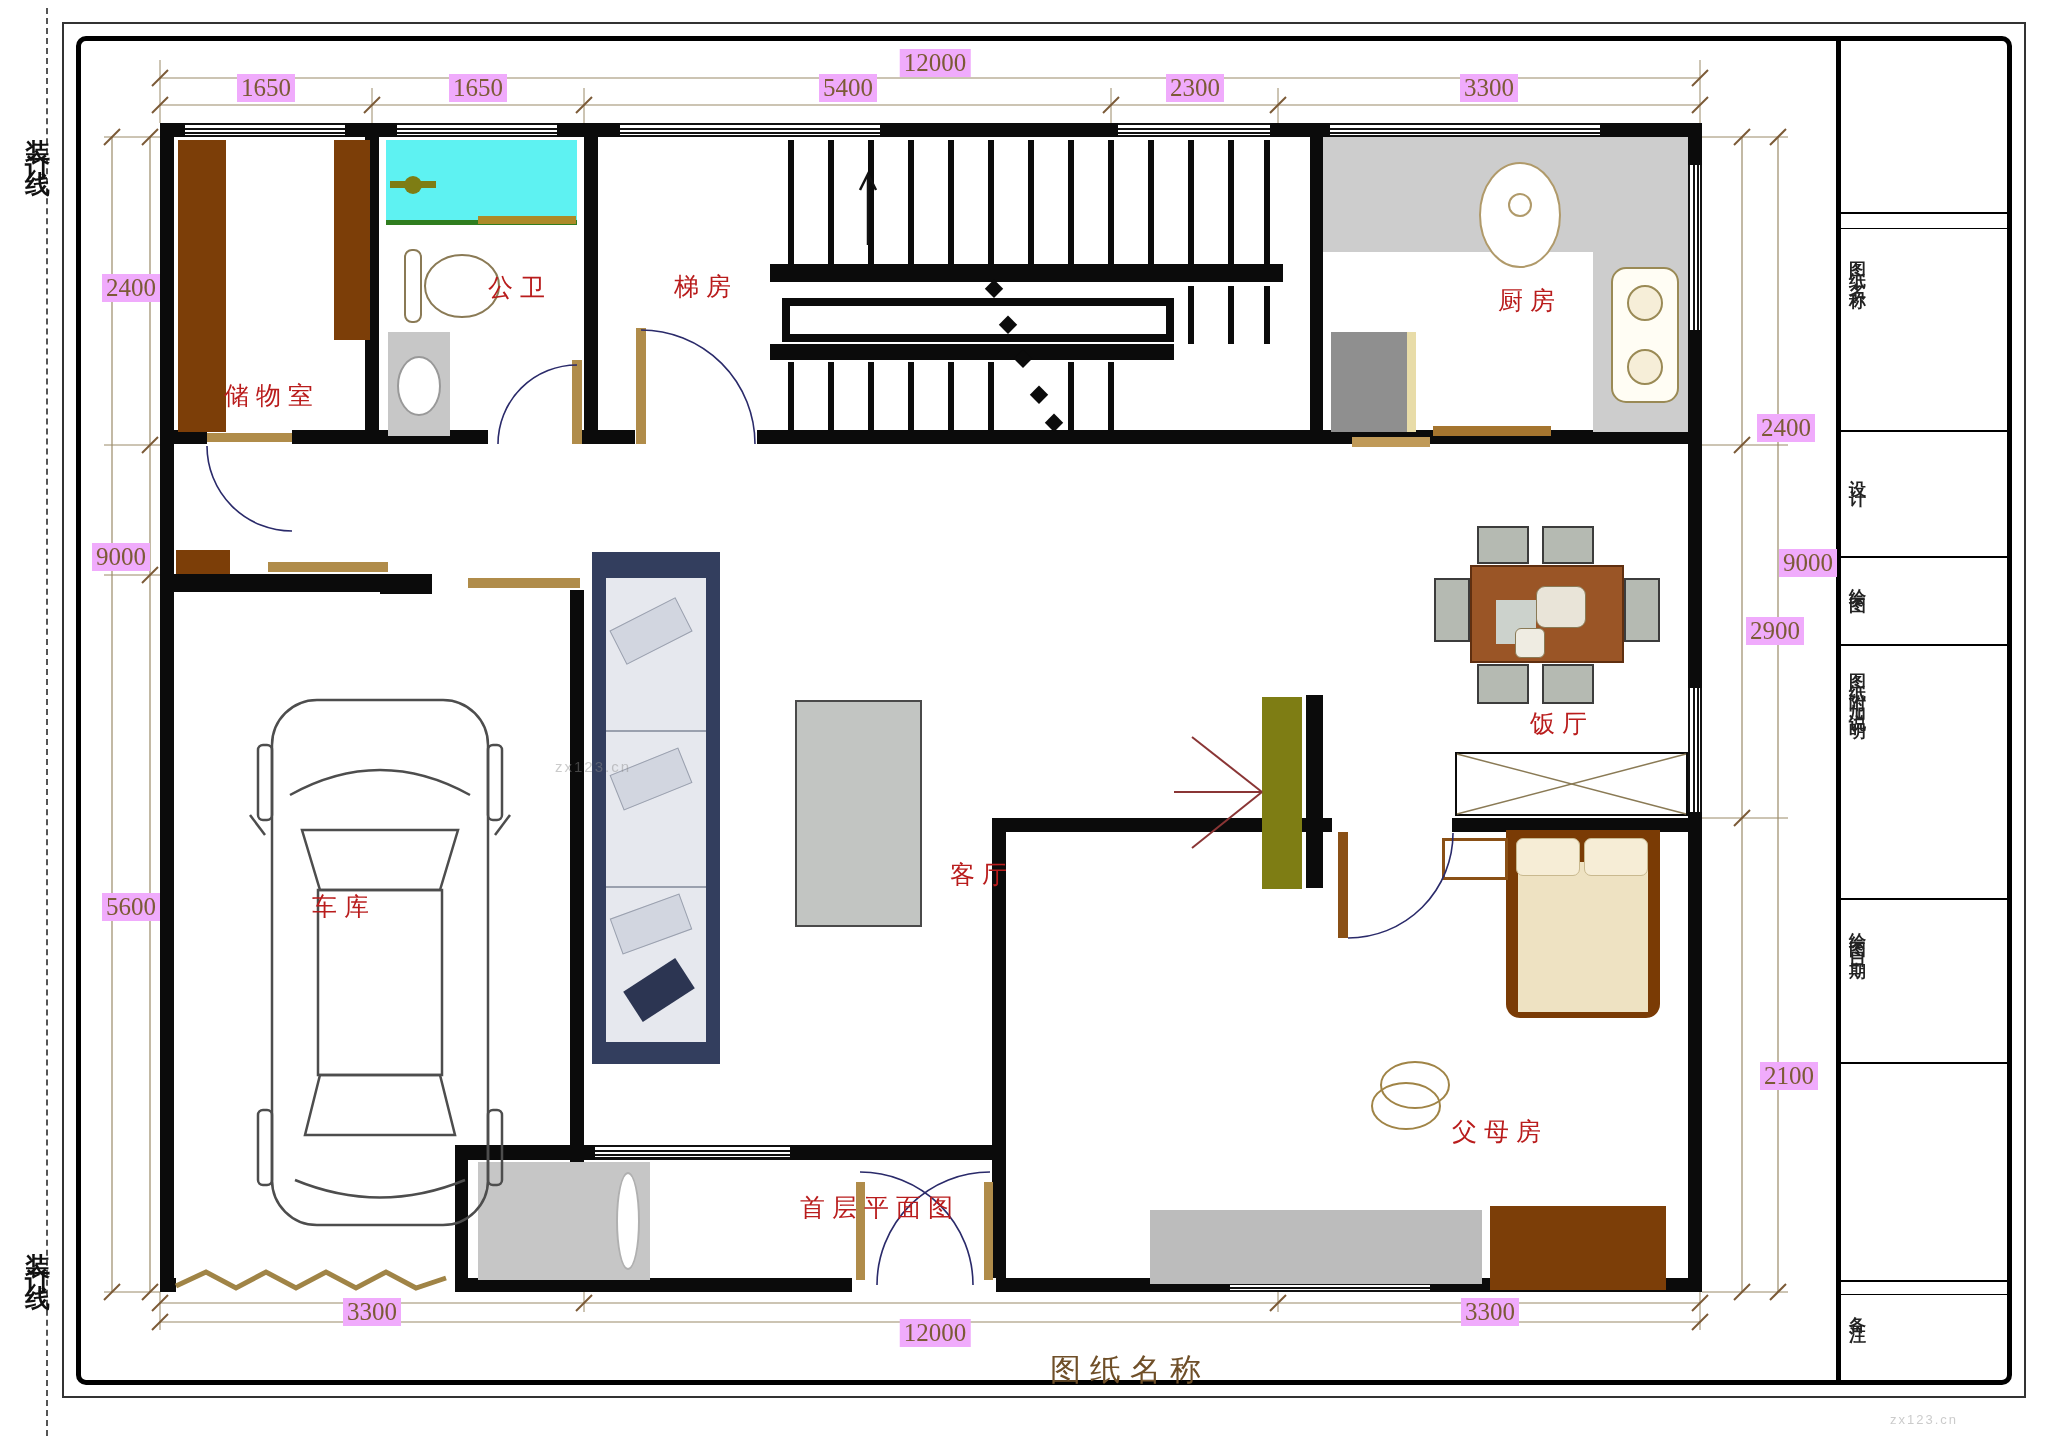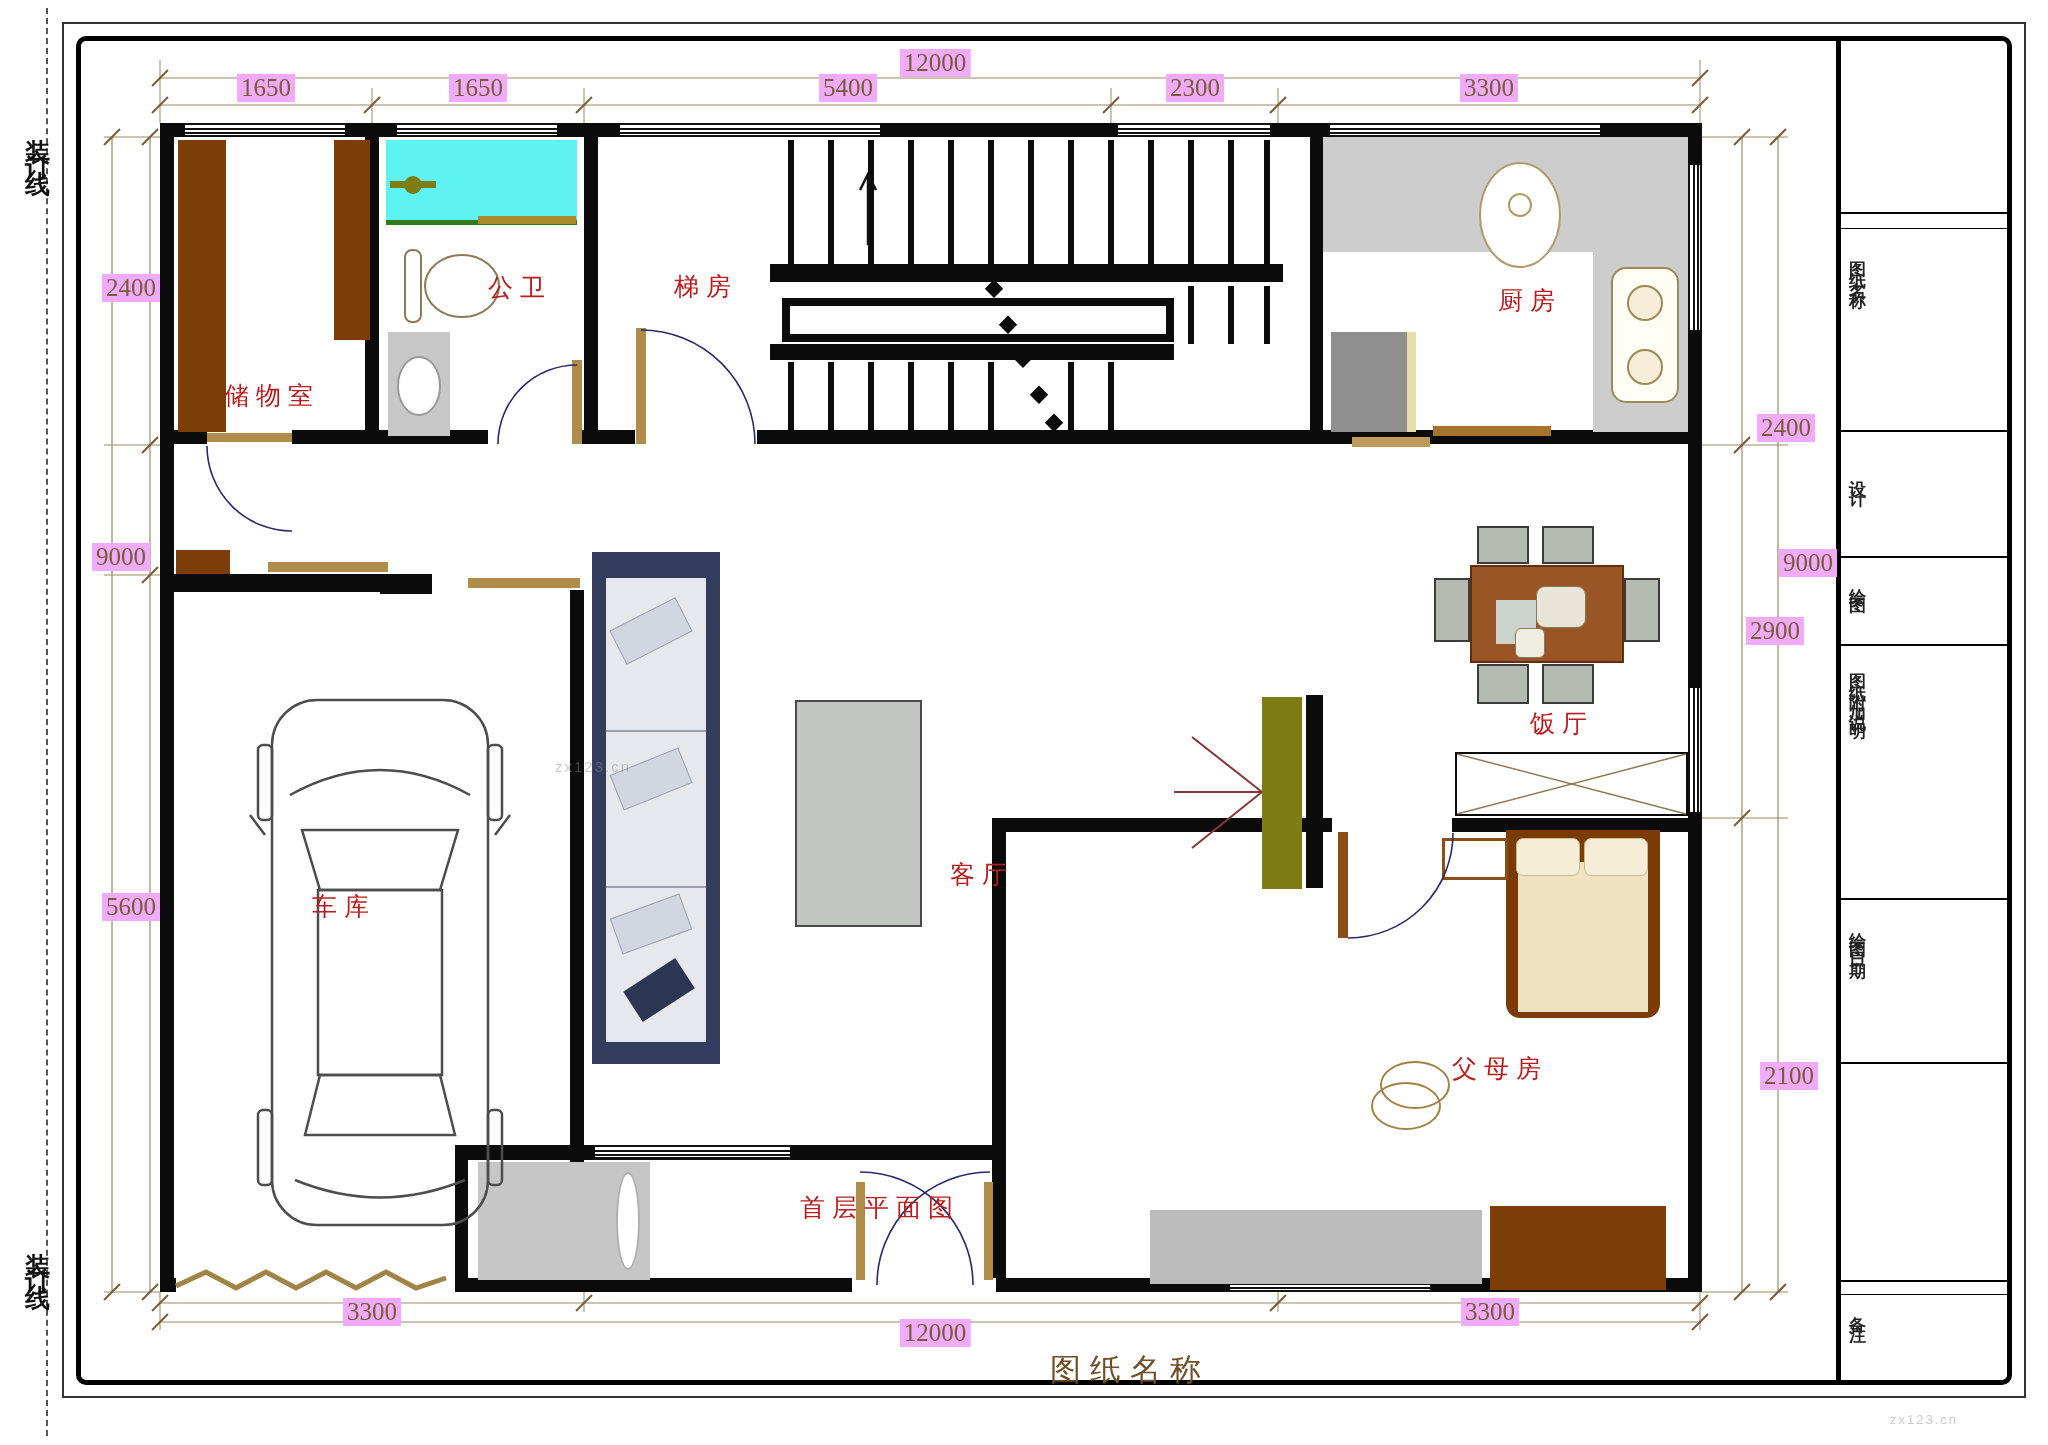--- a/index.html
+++ b/index.html
@@ -339,17 +339,17 @@
 <div class="dim" style="left:1490px;top:1312px;">3300</div>
 
 <div class="room" style="left:272px;top:395px;">储物室</div>
 <div class="room" style="left:520px;top:287px;">公卫</div>
 <div class="room" style="left:706px;top:286px;">梯房</div>
 <div class="room" style="left:1530px;top:300px;">厨房</div>
 <div class="room" style="left:1562px;top:723px;">饭厅</div>
 <div class="room" style="left:982px;top:874px;">客厅</div>
 <div class="room" style="left:344px;top:906px;">车库</div>
 <div class="room" style="left:880px;top:1207px;">首层平面图</div>
-<div class="room" style="left:1500px;top:1068px;">父母房</div>
+<div class="room" style="left:1500px;top:1131px;">父母房</div>
 
 <div class="room" style="left:1130px;top:1370px;font-size:31px;color:#6f4f28;letter-spacing:9px;">图纸名称</div>
 <div class="wm" style="left:555px;top:758px;">zx123.cn</div>
 <div class="wm" style="left:1890px;top:1412px;font-size:13px;">zx123.cn</div>
 
 </body></html>

